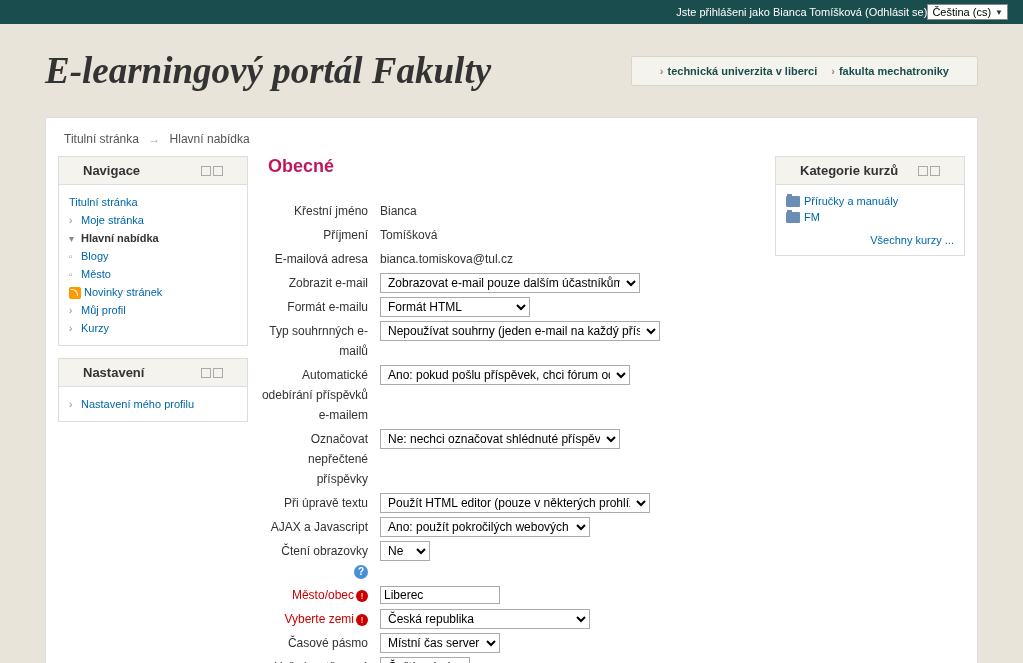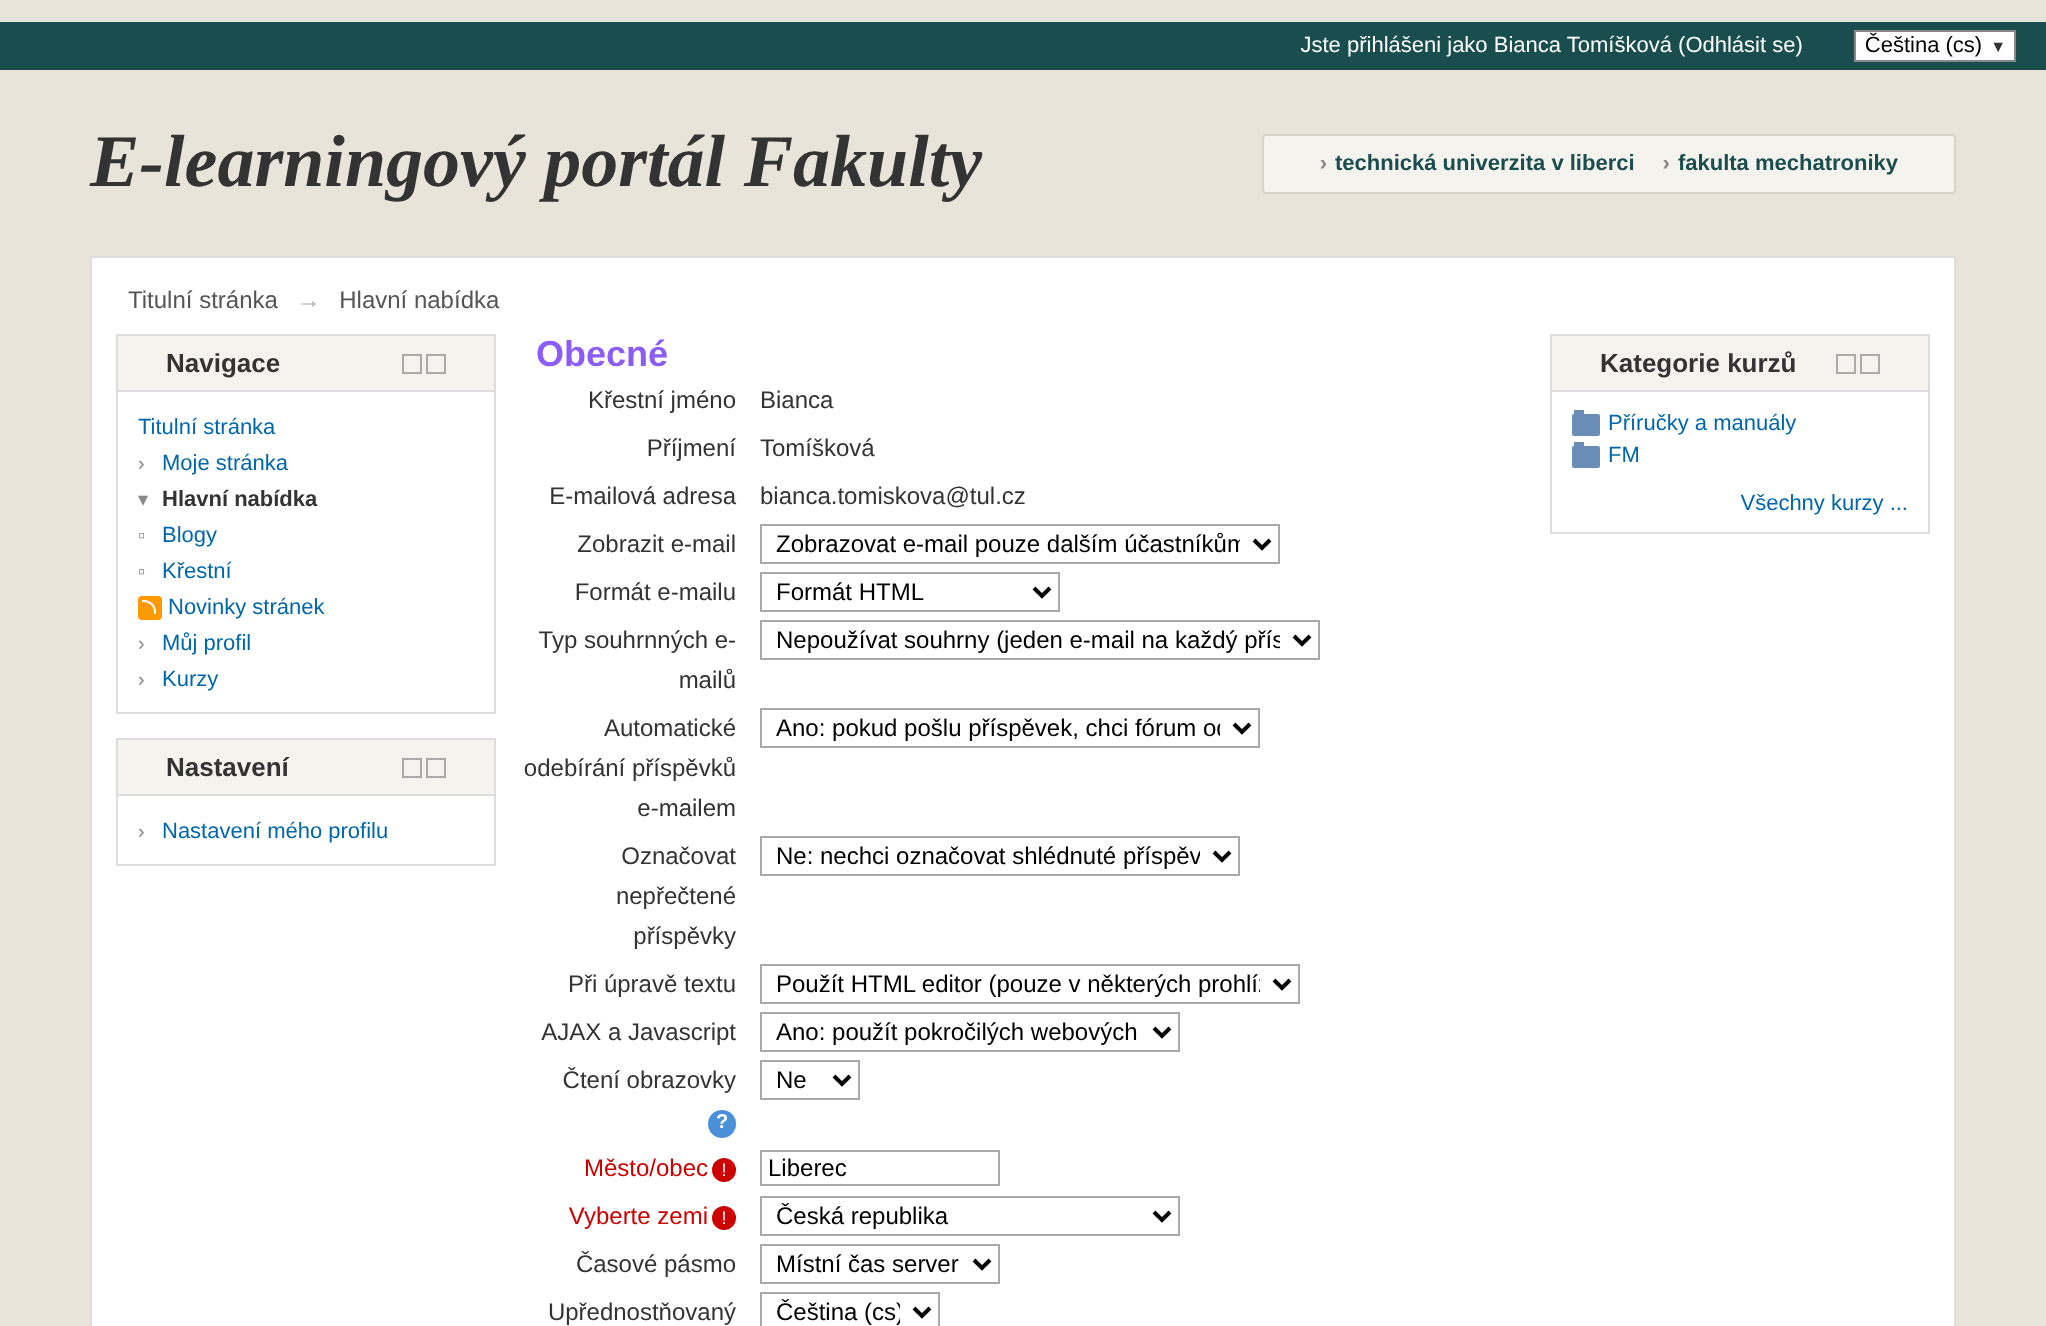--- a/index.html
+++ b/index.html
@@ -1,17 +1,17 @@
 <!DOCTYPE html>
 <html><head>
 <meta charset="utf-8">
 <style>
 * { margin: 0; padding: 0; box-sizing: border-box; }
 body { font-family: Arial, sans-serif; font-size: 12px; background: #e8e4da; width: 1023px; }
-.topbar { background: #1a4d4d; color: #fff; height: 24px; display: flex; justify-content: flex-end; align-items: center; padding: 0 15px; font-size: 11px; gap: 26px; margin-top: 11px; }
+.topbar { background: #1a4d4d; color: #fff; height: 24px; display: flex; justify-content: flex-end; align-items: center; padding: 0 15px; font-size: 11px; gap: 0; }
 .topbar a { color: #fff; text-decoration: none; }
 .lang-select { background: #fff; color: #000; border: 1px solid #888; font-size: 11px; padding: 1px 4px; display: inline-flex; align-items: center; gap: 4px; }
 .header { padding: 25px 45px; display: flex; justify-content: space-between; align-items: center; }
 .site-title { font-family: Georgia, 'Times New Roman', serif; font-style: italic; font-size: 37px; font-weight: bold; color: #333; }
 .header-links { background: #f5f3ee; border: 1px solid #d8d4ca; padding: 8px 28px; display: flex; gap: 14px; border-radius: 2px; }
 .header-links a { color: #1a4d4d; font-size: 11px; font-weight: bold; text-decoration: none; }
 .header-links a::before { content: "›"; margin-right: 4px; color: #888; }
 .content-wrap { background: #fff; margin: 0 45px; padding: 12px; border: 1px solid #ddd; }
 .breadcrumb { font-size: 12px; color: #555; padding: 2px 6px 10px 6px; }
 .breadcrumb a { color: #555; text-decoration: none; }
@@ -27,21 +27,21 @@
 .block-body { padding: 8px 10px; }
 .nav-tree { list-style: none; }
 .nav-tree li { padding: 2px 0; }
 .nav-tree a { color: #0066aa; text-decoration: none; font-size: 11px; }
 .nav-tree .current { color: #333; font-weight: bold; font-size: 11px; }
 .nav-tree .marker { color: #888; margin-right: 4px; font-size: 10px; display: inline-block; width: 8px; }
 .indent1 { padding-left: 12px; }
 .indent2 { padding-left: 26px; }
 .news-icon { display: inline-block; width: 12px; height: 12px; background: #f90; border-radius: 2px; margin-right: 3px; vertical-align: middle; position: relative; }
 .news-icon::after { content: ""; position: absolute; width: 6px; height: 6px; border: 1px solid #fff; border-left: none; border-bottom: none; border-radius: 0 6px 0 0; top: 2px; left: 2px; }
-.form-section-title { font-size: 18px; font-weight: bold; color: #8b5cf6; margin-bottom: 2px; padding-left: 8px; }
+.form-section-title { font-size: 18px; font-weight: bold; color: #be185d; margin-bottom: 24px; padding-left: 8px; }
 .form-row { display: flex; align-items: flex-start; margin-bottom: 4px; line-height: 20px; }
 .form-label { width: 120px; text-align: right; padding-right: 12px; color: #333; font-size: 12px; }
 .form-label.required { color: #c00; }
 .form-value { font-size: 12px; color: #333; }
 .form-value select, .form-value input[type=text] { font-size: 12px; border: 1px solid #aaa; padding: 1px 3px; background: #fff; }
 .req-marker { display: inline-block; width: 12px; height: 12px; background: #c00; border-radius: 50%; color: #fff; font-size: 9px; text-align: center; line-height: 12px; margin-left: 2px; vertical-align: middle; }
 .help-icon { display: inline-block; width: 14px; height: 14px; background: #4a90d9; border-radius: 50%; color: #fff; font-size: 10px; text-align: center; line-height: 14px; font-weight: bold; margin-left: 2px; }
 .cat-item { display: flex; align-items: center; gap: 4px; padding: 2px 0; }
 .folder-icon { display: inline-block; width: 14px; height: 11px; background: #6a8db5; border-radius: 1px; position: relative; }
 .folder-icon::before { content: ""; position: absolute; top: -2px; left: 1px; width: 5px; height: 2px; background: #6a8db5; }
@@ -90,21 +90,21 @@
               <span></span>
               <span></span>
             </span>
         </div>
         <div class="block-body">
           <ul class="nav-tree">
             <li><a href="#">Titulní stránka</a></li>
             <li class="indent1"><span class="marker">›</span><a href="#">Moje stránka</a></li>
             <li class="indent1"><span class="marker">▾</span><span class="current">Hlavní nabídka</span></li>
             <li class="indent2"><span class="marker">▫</span><a href="#">Blogy</a></li>
-            <li class="indent2"><span class="marker">▫</span><a href="#">Křestní</a></li>
+            <li class="indent2"><span class="marker">▫</span><a href="#">Město</a></li>
             <li class="indent2"><span class="news-icon"></span><a href="#">Novinky stránek</a></li>
             <li class="indent1"><span class="marker">›</span><a href="#">Můj profil</a></li>
             <li class="indent1"><span class="marker">›</span><a href="#">Kurzy</a></li>
           </ul>
         </div>
       </div>
 
       <div class="block">
         <div class="block-header">
           <span>Nastavení</span>

